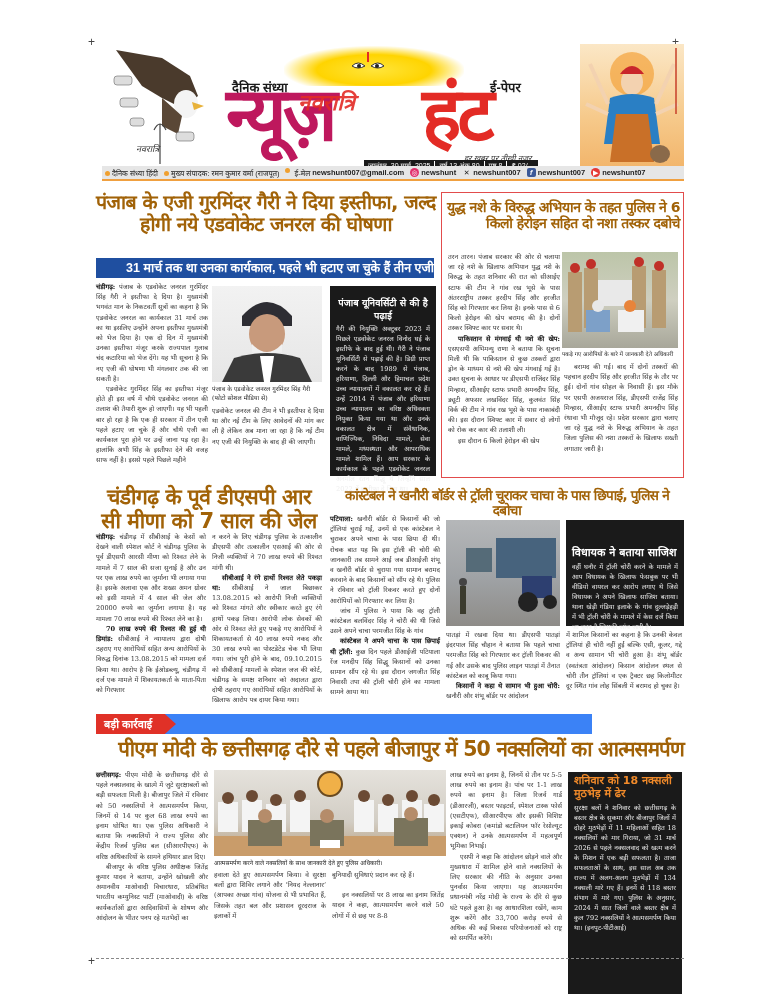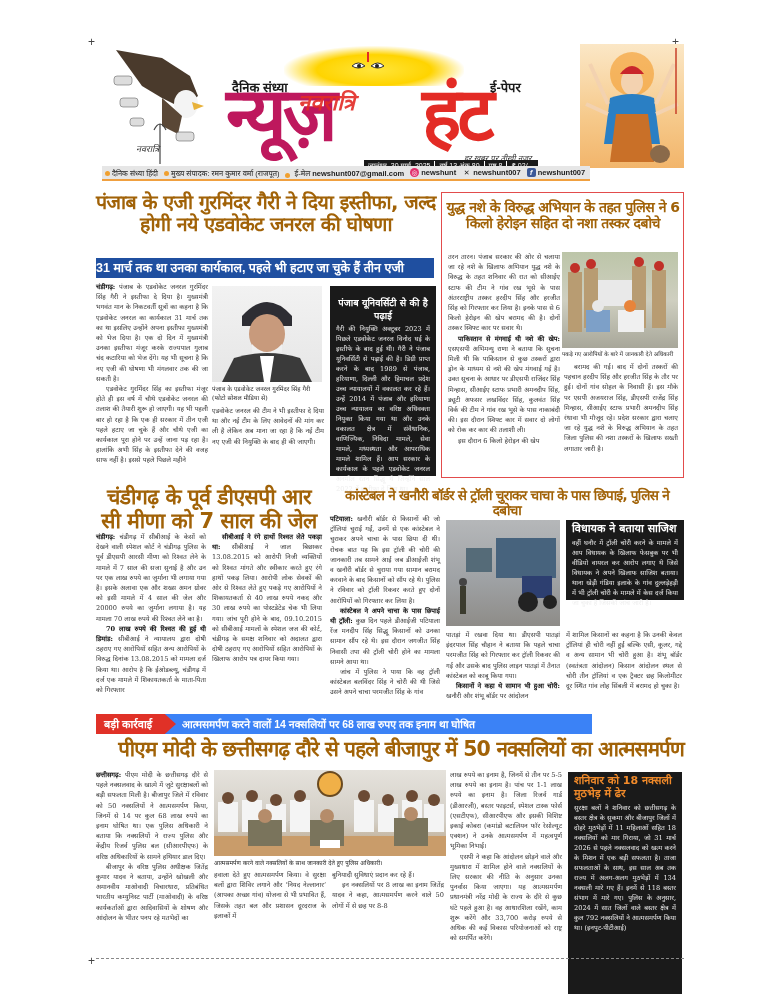--- a/index.html
+++ b/index.html
@@ -13,29 +13,29 @@
   .goddess{left:478px;top:0;width:104px;height:124px;background:linear-gradient(180deg,#fbe7c6 0%,#f6c98a 60%,#f2b56b 100%)}
   .splash{left:182px;top:2px;width:180px;height:40px;background:radial-gradient(ellipse at 50% 60%,#ffe53b 0%,#ffd400 45%,rgba(255,220,0,0) 72%)}
   .title-news{left:124px;top:30px;font-family:"DejaVu Sans",sans-serif;font-weight:bold;font-size:74px;color:#be185d;letter-spacing:-4px;line-height:80px}
   .title-hunt{left:320px;top:30px;font-family:"DejaVu Sans",sans-serif;font-weight:bold;font-size:74px;color:#e32b25;letter-spacing:-4px;line-height:80px}
   .tag-daily{left:130px;top:34px;font-size:13px;font-weight:bold;color:#1a1a1a}
   .tag-epaper{left:388px;top:34px;font-size:13px;font-weight:bold;color:#1a1a1a}
   .motto{left:362px;top:108px;font-size:8px;font-style:italic;color:#333}
   .dateline{left:262px;top:116px;height:11px;background:#1a1a1a;color:#fff;font-size:7px;display:flex;align-items:center;gap:4px;padding:0 4px}
   .dateline span{border-right:1px solid #fff;padding-right:4px}
   .dateline span:last-child{border:none}
-  .contact{left:102px;top:166px;width:488px;height:15px;background:#e6e6e6;border-bottom:2px solid #f0a040;font-size:7.5px;display:flex;align-items:center;gap:6px;padding:0 3px;white-space:nowrap;overflow:hidden}
+  .contact{left:102px;top:166px;width:582px;height:15px;background:#e6e6e6;border-bottom:2px solid #f0a040;font-size:7.5px;display:flex;align-items:center;gap:6px;padding:0 3px;white-space:nowrap;overflow:hidden}
   .dot{display:inline-block;width:5px;height:5px;border-radius:50%;background:#f0a030;margin-right:2px;vertical-align:middle}
-  .soc{display:inline-flex;align-items:flex-end;gap:2px;font-weight:bold;color:#222}
+  .soc{display:inline-flex;align-items:flex-start;gap:2px;font-weight:bold;color:#222}
   .ico{display:inline-block;width:9px;height:9px;border-radius:2px;color:#fff;font-size:7px;line-height:9px;text-align:center}
   
   .h1{font-family:"DejaVu Sans",sans-serif;font-weight:bold;color:#a16207;line-height:1.12;letter-spacing:-0.5px}
   .body{font-family:"DejaVu Serif",serif;font-size:6.6px;line-height:10.2px;color:#333;text-align:justify}
   .body b{color:#111}
-  .sub-blue{background:#1f4fa0;color:#fff;font-weight:bold;font-size:12.5px;text-align:left;line-height:20px}
+  .sub-blue{background:#1f4fa0;color:#fff;font-weight:bold;font-size:12.5px;text-align:right;line-height:20px}
   .darkbox{background:#1a1a1a;color:#fff}
   .darkbox .bx-title{font-family:"DejaVu Sans",sans-serif;font-weight:bold}
   .darkbox .bx-body{font-family:"DejaVu Serif",serif;font-size:6.6px;line-height:10px;color:#eee;text-align:justify;padding:0 6px}
   .photo{background:#999;overflow:hidden}
   .caption{font-family:"DejaVu Serif",serif;font-size:6.2px;line-height:9px;color:#222}
   .redframe{border:1.5px solid #e24c4c}
   .dash{border-top:1px dashed #888}
 </style>
 </head>
 <body>
@@ -140,21 +140,21 @@
 </div>
 <div class="abs caption" style="left:212px;top:384px;width:112px">पंजाब के एडवोकेट जनरल गुरमिंदर सिंह गैरी (फोटो सोशल मीडिया से)</div>
 <div class="abs body" style="left:212px;top:406px;width:112px">एडवोकेट जनरल की टीम ने भी इस्तीफा दे दिया था और नई टीम के लिए आवेदनों की मांग कर ली है लेकिन अब माना जा रहा है कि नई टीम नए एजी की नियुक्ति के बाद ही की जाएगी।</div>
 
 <div class="abs darkbox" style="left:330px;top:286px;width:106px;height:190px;padding-top:10px">
   <div class="bx-title" style="font-size:9.5px;text-align:center;margin-bottom:2px">पंजाब यूनिवर्सिटी से की है पढ़ाई</div>
   <div class="bx-body">गैरी की नियुक्ति अक्टूबर 2023 में पिछले एडवोकेट जनरल विनोद घई के इस्तीफे के बाद हुई थी। गैरी ने पंजाब यूनिवर्सिटी से पढ़ाई की है। डिग्री प्राप्त करने के बाद 1989 से पंजाब, हरियाणा, दिल्ली और हिमाचल प्रदेश उच्च न्यायालयों में वकालत कर रहे हैं। उन्हें 2014 में पंजाब और हरियाणा उच्च न्यायालय का वरिष्ठ अधिवक्ता नियुक्त किया गया था और उनके वकालत क्षेत्र में संवैधानिक, वाणिज्यिक, निविदा मामले, सेवा मामले, मध्यस्थता और आपराधिक मामले शामिल हैं। आप सरकार के कार्यकाल के पहले एडवोकेट जनरल अनमोल रतन सिद्धू थे जिन्होंने साल 2022 में इस्तीफा दे दिया था।</div>
 </div>
 
 <div class="abs redframe" style="left:441px;top:192px;width:243px;height:286px"></div>
-<div class="abs h1" style="left:446px;top:200px;width:234px;font-size:14px;text-align:center">युद्ध नशे के विरुद्ध अभियान के तहत पुलिस ने 6 किलो हेरोइन सहित दो नशा तस्कर दबोचे</div>
+<div class="abs h1" style="left:446px;top:200px;width:234px;font-size:14px;text-align:right">युद्ध नशे के विरुद्ध अभियान के तहत पुलिस ने 6 किलो हेरोइन सहित दो नशा तस्कर दबोचे</div>
 <div class="abs body" style="left:448px;top:252px;width:112px">
   <span>तरन तारन। पंजाब सरकार की ओर से चलाया जा रहे नशे के खिलाफ अभियान युद्ध नशे के विरुद्ध के तहत शनिवार की रात को सीआईए स्टाफ की टीम ने गांव रख भूसे के पास अंतरराष्ट्रीय तस्कर हरदीप सिंह और हरजीत सिंह को गिरफ्तार कर लिया है। इनके पास से 6 किलो हेरोइन की खेप बरामद की है। दोनों तस्कर स्विफ्ट कार पर सवार थे।</span>
   <p style="text-indent:10px"><b>पाकिस्तान से मंगवाई थी नशे की खेप:</b> <span>एसएसपी अभिमन्यु राणा ने बताया कि सूचना मिली थी कि पाकिस्तान से कुछ तस्करों द्वारा ड्रोन के माध्यम से नशे की खेप मंगवाई गई है। उक्त सूचना के आधार पर डीएसपी राजिंदर सिंह मिन्हास, सीआईए स्टाफ प्रभारी अमनदीप सिंह, ड्यूटी अफसर लखविंदर सिंह, कुलवंत सिंह विर्क की टीम ने गांव रख भूसे के पास नाकाबंदी की। इस दौरान स्विफ्ट कार में सवार दो लोगों को रोक कर कार की तलाशी ली।</span></p>
   <p style="text-indent:10px">इस दौरान 6 किलो हेरोइन की खेप</p>
 </div>
 <div class="abs photo" style="left:562px;top:252px;width:116px;height:96px;background:linear-gradient(180deg,#bcc5a8 0%,#cfcfc0 50%,#a8a79a 100%)">
   <svg width="116" height="96" viewBox="0 0 116 96">
     <rect x="30" y="28" width="50" height="26" rx="4" fill="#e9e9e9"></rect>
     <g fill="#b89c72">
         <rect x="6" y="20" width="14" height="60"></rect>
@@ -176,53 +176,53 @@
 </div>
 <div class="abs caption" style="left:562px;top:350px;width:118px;font-size:5.8px">पकड़े गए आरोपियों के बारे में जानकारी देते अधिकारी</div>
 <div class="abs body" style="left:564px;top:362px;width:114px;text-indent:10px">बरामद की गई। बाद में दोनों तस्करों की पहचान हरदीप सिंह और हरजीत सिंह के तौर पर हुई। दोनों गांव सोहल के निवासी हैं। इस मौके पर एसपी अजयराज सिंह, डीएसपी राजेंद्र सिंह मिन्हास, सीआईए स्टाफ प्रभारी अमनदीप सिंह रंधावा भी मौजूद रहे। प्रदेश सरकार द्वारा चलाए जा रहे युद्ध नशे के विरुद्ध अभियान के तहत जिला पुलिस की नशा तस्करों के खिलाफ सख्ती लगातार जारी है।</div>
 
 <div class="abs h1" style="left:96px;top:486px;width:226px;font-size:21px;text-align:center">चंडीगढ़ के पूर्व डीएसपी आर सी मीणा को 7 साल की जेल</div>
 <div class="abs body" style="left:96px;top:532px;width:110px">
   <b>चंडीगढ़:</b> <span>चंडीगढ़ में सीबीआई के केसों को देखने वाली स्पेशल कोर्ट ने चंडीगढ़ पुलिस के पूर्व डीएसपी आरसी मीणा को रिश्वत लेने के मामले में 7 साल की सजा सुनाई है और उन पर एक लाख रुपये का जुर्माना भी लगाया गया है। इसके अलावा एक और शख्स अमन ग्रोवर को इसी मामले में 4 साल की जेल और 20000 रुपये का जुर्माना लगाया है। यह मामला 70 लाख रुपये की रिश्वत लेने का है।</span>
   <p style="text-indent:10px"><b>70 लाख रुपये की रिश्वत की हुई थी डिमांड:</b> <span>सीबीआई ने न्यायालय द्वारा दोषी ठहराए गए आरोपियों सहित अन्य आरोपियों के विरुद्ध दिनांक 13.08.2015 को मामला दर्ज किया था। आरोप है कि ईओडब्ल्यू, चंडीगढ़ में दर्ज एक मामले में शिकायतकर्ता के माता-पिता को गिरफ्तार</span></p>
 </div>
 <div class="abs body" style="left:212px;top:532px;width:110px">
+  <span>न करने के लिए चंडीगढ़ पुलिस के तत्कालीन डीएसपी और तत्कालीन एसआई की ओर से निजी व्यक्तियों ने 70 लाख रुपये की रिश्वत मांगी थी।</span>
   <p style="text-indent:10px"><b>सीबीआई ने रंगे हाथों रिश्वत लेते पकड़ा था:</b> <span>सीबीआई ने जाल बिछाकर 13.08.2015 को आरोपी निजी व्यक्तियों को रिश्वत मांगते और स्वीकार करते हुए रंगे हाथों पकड़ लिया। आरोपी लोक सेवकों की ओर से रिश्वत लेते हुए पकड़े गए आरोपियों ने शिकायतकर्ता से 40 लाख रुपये नकद और 30 लाख रुपये का पोस्टडेटेड चेक भी लिया गया। जांच पूरी होने के बाद, 09.10.2015 को सीबीआई मामलों के स्पेशल जज की कोर्ट, चंडीगढ़ के समक्ष शनिवार को अदालत द्वारा दोषी ठहराए गए आरोपियों सहित आरोपियों के खिलाफ आरोप पत्र दायर किया गया।</span></p>
 </div>
 
 <div class="abs h1" style="left:330px;top:488px;width:354px;font-size:13.5px;text-align:center;letter-spacing:-0.7px">कांस्टेबल ने खनौरी बॉर्डर से ट्रॉली चुराकर चाचा के पास छिपाई, पुलिस ने दबोचा</div>
 <div class="abs body" style="left:330px;top:514px;width:110px">
   <b>पटियाला:</b> <span>खनौरी बॉर्डर से किसानों की जो ट्रॉलियां चुराई गईं, उनमें से एक कांस्टेबल ने चुराकर अपने चाचा के पास छिपा दी थी। रोचक बात यह कि इस ट्रॉली की चोरी की जानकारी तब सामने आई जब डीआईजी शंभू व खनौरी बॉर्डर से चुराया गया सामान बरामद करवाने के बाद किसानों को सौंप रहे थे। पुलिस ने रविवार को ट्रॉली रिकवर करते हुए दोनों आरोपियों को गिरफ्तार कर लिया है।</span>
+  <p style="text-indent:10px">जांच में पुलिस ने पाया कि वह ट्रॉली कांस्टेबल बलविंदर सिंह ने चोरी की थी जिसे उसने अपने चाचा परमजीत सिंह के गांव</p>
   <p style="text-indent:10px"><b>कांस्टेबल ने अपने चाचा के पास छिपाई थी ट्रॉली:</b> <span>कुछ दिन पहले डीआईजी पटियाला रेंज मनदीप सिंह सिद्धू किसानों को उनका सामान सौंप रहे थे। इस दौरान जगजीत सिंह निवासी तपा की ट्रॉली चोरी होने का मामला सामने आया था।</span></p>
-  <p style="text-indent:10px">जांच में पुलिस ने पाया कि वह ट्रॉली कांस्टेबल बलविंदर सिंह ने चोरी की थी जिसे उसने अपने चाचा परमजीत सिंह के गांव</p>
 </div>
 <div class="abs photo" style="left:446px;top:520px;width:114px;height:106px;background:linear-gradient(180deg,#b5b7b9 0%,#9fa2a5 55%,#8e8c88 100%)">
   <svg width="114" height="106" viewBox="0 0 114 106">
     <rect x="50" y="18" width="60" height="40" fill="#47637d"></rect>
     <rect x="20" y="28" width="26" height="24" fill="#556b78"></rect>
     <rect x="76" y="56" width="30" height="22" fill="#2d3f70"></rect>
     <circle cx="82" cy="82" r="10" fill="#222"></circle>
       <circle cx="104" cy="82" r="7" fill="#222"></circle>
     <rect x="14" y="66" width="6" height="28" fill="#3b3b2e"></rect>
       <circle cx="17" cy="62" r="4" fill="#444"></circle>
   </svg>
 </div>
 <div class="abs body" style="left:446px;top:630px;width:114px">
   <span>पातड़ां में रखवा दिया था। डीएसपी पातड़ां इंदरपाल सिंह चौहान ने बताया कि पहले चाचा परमजीत सिंह को गिरफ्तार कर ट्रॉली रिकवर की गई और उसके बाद पुलिस लाइन पातड़ां में तैनात कांस्टेबल को काबू किया गया।</span>
   <p style="text-indent:10px"><b>किसानों ने कहा थे सामान भी हुआ चोरी:</b> <span>खनौरी और शंभू बॉर्डर पर आंदोलन</span></p>
 </div>
-<div class="abs darkbox" style="left:566px;top:520px;width:118px;height:80px;padding-top:0">
+<div class="abs darkbox" style="left:566px;top:520px;width:118px;height:106px;padding-top:24px">
   <div class="bx-title" style="font-size:11px;padding-left:6px;margin-bottom:3px">विधायक ने बताया साजिश</div>
   <div class="bx-body">वहीं घनौर में ट्रॉली चोरी करने के मामले में आप विधायक के खिलाफ फेसबुक पर भी वीडियो वायरल कर आरोप लगाए थे जिसे विधायक ने अपने खिलाफ साजिश बताया। थाना खेड़ी गंडिया इलाके के गांव दुल्लड़ेहड़ी में भी ट्रॉली चोरी के मामले में केस दर्ज किया जा चुका है जिसकी जांच जारी है।</div>
 </div>
 <div class="abs body" style="left:566px;top:630px;width:116px">में शामिल किसानों का कहना है कि उनकी केवल ट्रॉलियां ही चोरी नहीं हुईं बल्कि एसी, कूलर, गद्दे व अन्य सामान भी चोरी हुआ है। शंभू बॉर्डर (स्वतंत्रता आंदोलन) किसान आंदोलन स्थल से चोरी तीन ट्रॉलियां व एक ट्रैक्टर छह किलोमीटर दूर स्थित गांव लोह सिंबली में बरामद हो चुका है।</div>
 
 <div class="abs" style="left:96px;top:714px;width:496px;height:20px;background:#3b82f6">
   <div class="abs" style="left:0;top:0;width:80px;height:20px;background:#e03127;clip-path:polygon(0 0,86% 0,100% 50%,86% 100%,0 100%);color:#fff;font-weight:bold;font-size:11px;line-height:20px;padding-left:8px">बड़ी कार्रवाई</div>
-  <div class="abs" style="left:86px;top:0;height:20px;line-height:20px;color:#fff;font-size:10.5px;font-weight:bold">आत्मसमर्पण करने वालों 14 नक्सलियों पर 68 लाख रुपए तक इनाम था घोषित</div>
 </div>
 
 <div class="abs h1" style="left:96px;top:738px;width:588px;font-size:20.5px;text-align:right;letter-spacing:-0.8px">पीएम मोदी के छत्तीसगढ़ दौरे से पहले बीजापुर में 50 नक्सलियों का आत्मसमर्पण</div>
 <div class="abs body" style="left:96px;top:770px;width:112px">
   <b>छत्तीसगढ़:</b> <span>पीएम मोदी के छत्तीसगढ़ दौरे से पहले नक्सलवाद के खात्मे में जुटे सुरक्षाबलों को बड़ी सफलता मिली है। बीजापुर जिले में रविवार को 50 नक्सलियों ने आत्मसमर्पण किया, जिनमें से 14 पर कुल 68 लाख रुपये का इनाम घोषित था। एक पुलिस अधिकारी ने बताया कि नक्सलियों ने राज्य पुलिस और केंद्रीय रिजर्व पुलिस बल (सीआरपीएफ) के वरिष्ठ अधिकारियों के सामने हथियार डाल दिए।</span>
   <p style="text-indent:10px">बीजापुर के वरिष्ठ पुलिस अधीक्षक जितेंद्र कुमार यादव ने बताया, उन्होंने खोखली और अमानवीय माओवादी विचारधारा, प्रतिबंधित भारतीय कम्युनिस्ट पार्टी (माओवादी) के वरिष्ठ कार्यकर्ताओं द्वारा आदिवासियों के शोषण और आंदोलन के भीतर पनप रहे मतभेदों का</p>
 </div>
 <div class="abs photo" style="left:214px;top:770px;width:232px;height:86px;background:linear-gradient(180deg,#e5e2dc 0%,#d2cdc4 60%,#b89f7e 100%)">
   <svg width="232" height="86" viewBox="0 0 232 86">
     <circle cx="116" cy="14" r="12" fill="#f0b048" stroke="#6a4a20" stroke-width="2"></circle>
@@ -257,21 +257,21 @@
         <circle cx="113" cy="46" r="7"></circle>
         <circle cx="197" cy="44" r="7"></circle>
       </g>
     <rect x="106" y="70" width="20" height="8" fill="#fff"></rect>
   </svg>
 </div>
 <div class="abs caption" style="left:214px;top:858px;width:232px;font-size:6px">आत्मसमर्पण करने वाले नक्सलियों के साथ जानकारी देते हुए पुलिस अधिकारी।</div>
 <div class="abs body" style="left:214px;top:870px;width:112px">हवाला देते हुए आत्मसमर्पण किया। वे सुरक्षा बलों द्वारा शिविर लगाने और ‘नियद नेल्लानार’ (आपका अच्छा गांव) योजना से भी प्रभावित हैं, जिसके तहत बल और प्रशासन दूरदराज के इलाकों में</div>
 <div class="abs body" style="left:332px;top:870px;width:112px">
   <span>बुनियादी सुविधाएं प्रदान कर रहे हैं।</span>
-  <p style="text-indent:10px;margin-top:0">इन नक्सलियों पर 8 लाख का इनाम जितेंद्र यादव ने कहा, आत्मसमर्पण करने वाले 50 लोगों में से छह पर 8-8</p>
+  <p style="text-indent:10px;margin-top:10px">इन नक्सलियों पर 8 लाख का इनाम जितेंद्र यादव ने कहा, आत्मसमर्पण करने वाले 50 लोगों में से छह पर 8-8</p>
 </div>
 <div class="abs body" style="left:450px;top:770px;width:112px">
   <span>लाख रुपये का इनाम है, जिनमें से तीन पर 5-5 लाख रुपये का इनाम है। पांच पर 1-1 लाख रुपये का इनाम है। जिला रिजर्व गार्ड (डीआरजी), बस्तर फाइटर्स, स्पेशल टास्क फोर्स (एसटीएफ), सीआरपीएफ और इसकी विशिष्ट इकाई कोबरा (कमांडो बटालियन फॉर रेसोल्यूट एक्शन) ने उनके आत्मसमर्पण में महत्वपूर्ण भूमिका निभाई।</span>
   <p style="text-indent:10px">एसपी ने कहा कि आंदोलन छोड़ने वाले और मुख्यधारा में शामिल होने वाले नक्सलियों के लिए सरकार की नीति के अनुसार उनका पुनर्वास किया जाएगा। यह आत्मसमर्पण प्रधानमंत्री नरेंद्र मोदी के राज्य के दौरे से कुछ घंटे पहले हुआ है। वह आधारशिला रखेंगे, काम शुरू करेंगे और 33,700 करोड़ रुपये से अधिक की कई विकास परियोजनाओं को राष्ट्र को समर्पित करेंगे।</p>
 </div>
 <div class="abs darkbox" style="left:568px;top:772px;width:114px;height:224px;padding-top:2px">
   <div class="bx-title" style="font-size:11px;line-height:13px;color:#f08a2a;padding:0 6px;margin-bottom:3px">शनिवार को 18 नक्सली मुठभेड़ में ढेर</div>
   <div class="bx-body">सुरक्षा बलों ने शनिवार को छत्तीसगढ़ के बस्तर क्षेत्र के सुकमा और बीजापुर जिलों में दोहरे मुठभेड़ों में 11 महिलाओं सहित 18 नक्सलियों को मार गिराया, जो 31 मार्च 2026 से पहले नक्सलवाद को खत्म करने के मिशन में एक बड़ी सफलता है। ताजा सफलताओं के साथ, इस साल अब तक राज्य में अलग-अलग मुठभेड़ों में 134 नक्सली मारे गए हैं। इनमें से 118 बस्तर संभाग में मारे गए। पुलिस के अनुसार, 2024 में सात जिलों वाले बस्तर क्षेत्र में कुल 792 नक्सलियों ने आत्मसमर्पण किया था। (इनपुट-पीटीआई)</div>
 </div>
 

